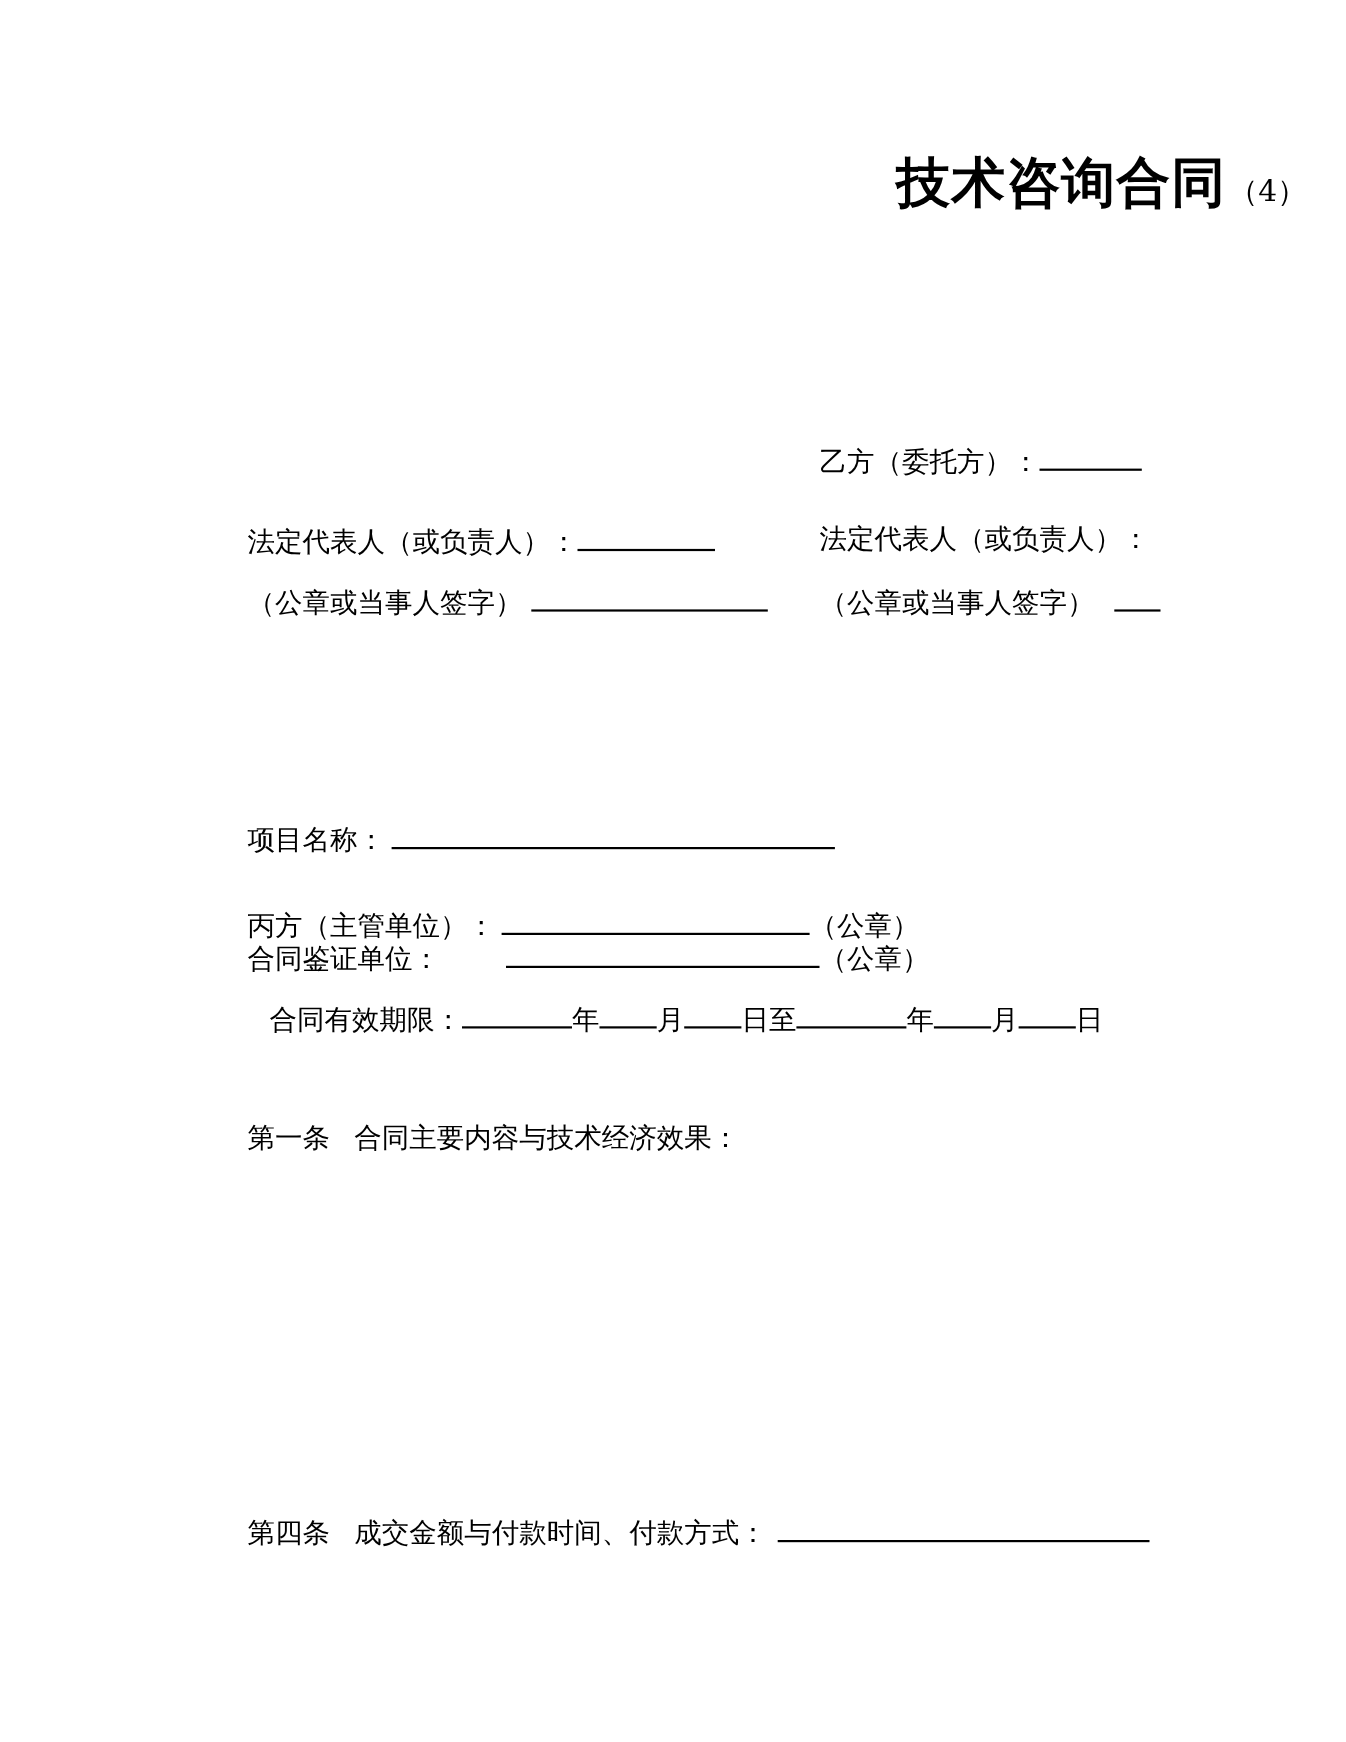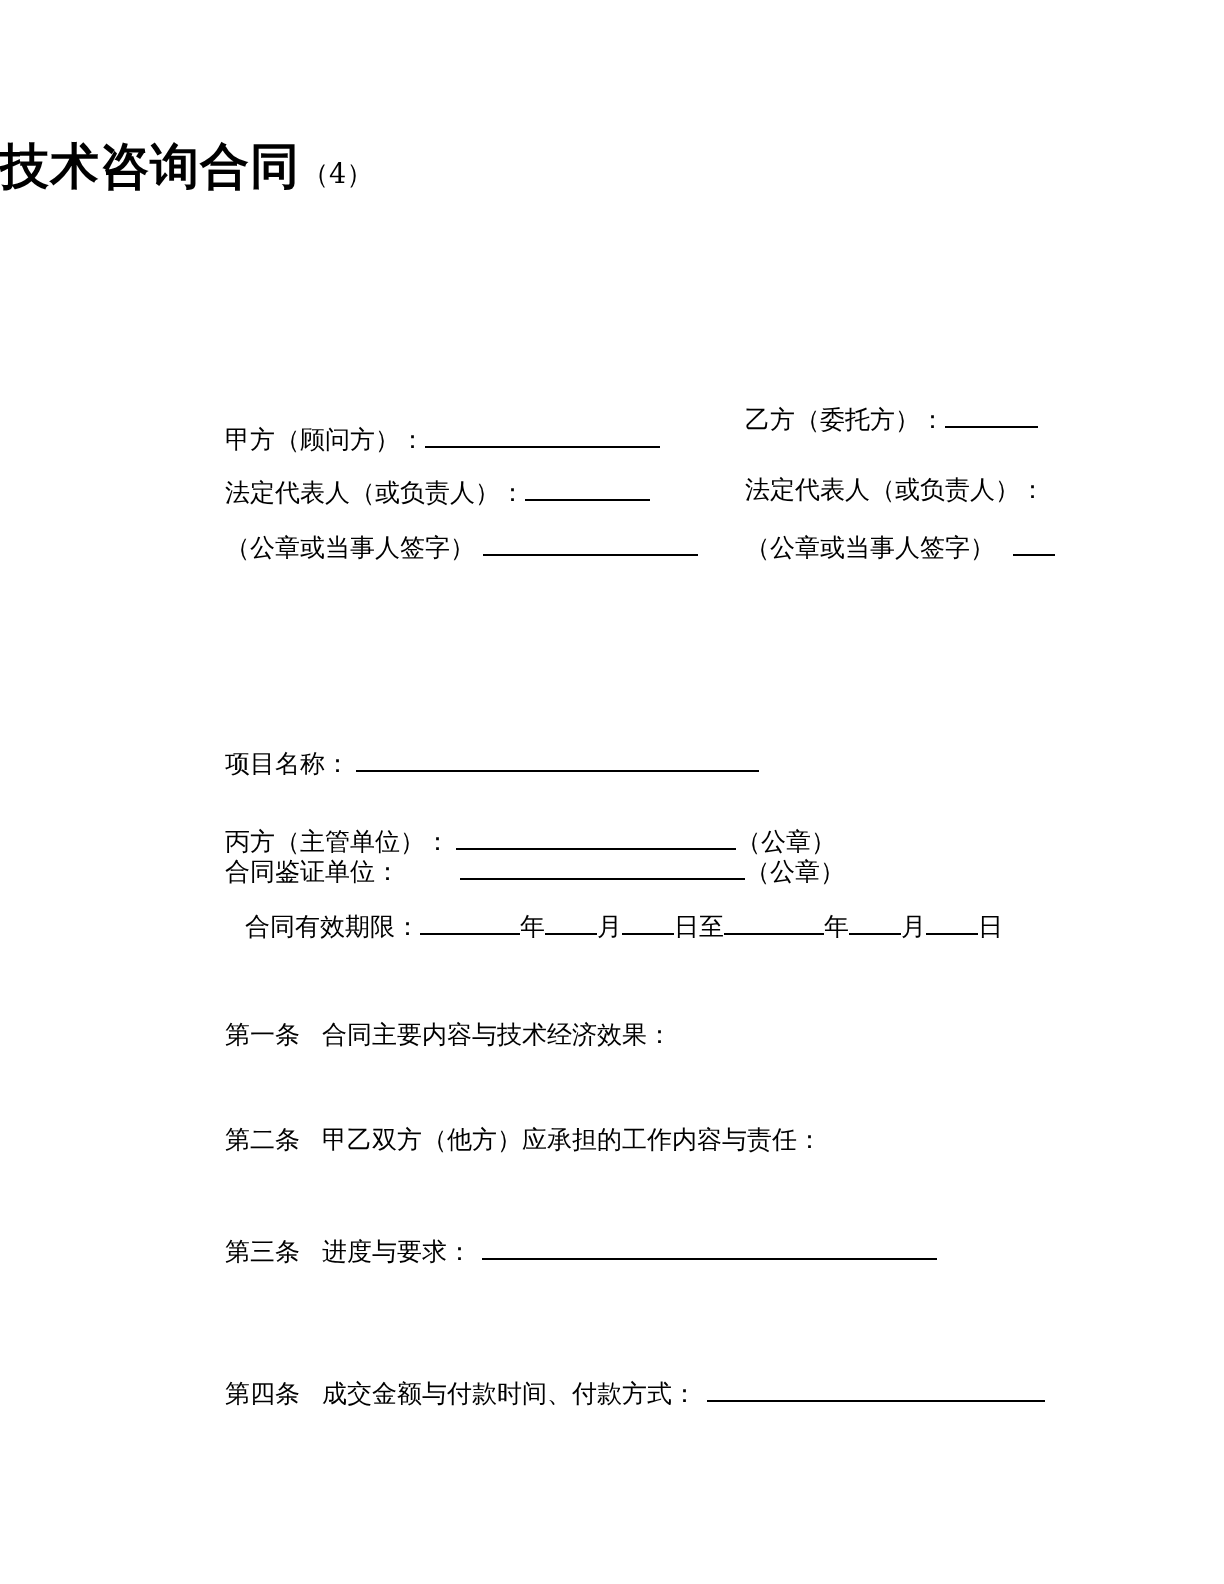--- a/index.html
+++ b/index.html
@@ -21,21 +21,21 @@
     inset: 0;
     background: #ffffff;
   }
 
   
   .title-block {
     position: absolute;
     top: 134px;
     left: 0;
     width: 1188px;
-    text-align: left;
+    text-align: right;
     white-space: nowrap;
   }
   .title-main {
     font-family: "DejaVu Sans", "Liberation Sans", sans-serif;
     font-size: 49px;
     font-weight: bold;
     letter-spacing: 1px;
     vertical-align: baseline;
   }
   .title-suffix {
@@ -101,23 +101,20 @@
 </style>
 </head>
 <body>
 
 <div class="page">
 
   <div class="title-block">
     <span class="title-main">技术咨询合同</span><span class="title-suffix">（4）</span>
   </div>
 
-  <div class="row col-left" id="row-partya">
-    <span class="lbl">甲方（顾问方）：</span><span class="blank" style="width:235px"></span>
-  </div>
 
   <div class="row col-left" id="row-legal-a">
     <span class="lbl">法定代表人（或负责人）：</span><span class="blank" style="width:125px"></span>
   </div>
 
   <div class="row col-left" id="row-seal-a">
     <span class="lbl">（公章或当事人签字）</span><span class="gap" style="width:8px"></span><span class="blank" style="width:215px"></span>
   </div>
 
   <div class="row col-right" id="row-partyb">
@@ -146,25 +143,19 @@
   </div>
 
   <div class="row col-left" id="row-validity">
     <span class="lbl">合同有效期限：</span><span class="blank" style="width:100px"></span><span class="lbl">年</span><span class="blank" style="width:52px"></span><span class="lbl">月</span><span class="blank" style="width:52px"></span><span class="lbl">日</span><span class="lbl">至</span><span class="blank" style="width:100px"></span><span class="lbl">年</span><span class="blank" style="width:52px"></span><span class="lbl">月</span><span class="blank" style="width:52px"></span><span class="lbl">日</span>
   </div>
 
   <div class="row col-left" id="row-art1">
     <span class="lbl art-num">第一条</span><span class="lbl">合同主要内容与技术经济效果：</span>
   </div>
 
-  <div class="row col-left" id="row-art2">
-    <span class="lbl art-num">第二条</span><span class="lbl">甲乙双方（他方）应承担的工作内容与责任：</span>
-  </div>
 
-  <div class="row col-left" id="row-art3">
-    <span class="lbl art-num">第三条</span><span class="lbl">进度与要求：</span><span class="gap" style="width:10px"></span><span class="blank" style="width:455px"></span>
-  </div>
 
   <div class="row col-left" id="row-art4">
     <span class="lbl art-num">第四条</span><span class="lbl">成交金额与付款时间、付款方式：</span><span class="gap" style="width:10px"></span><span class="blank" style="width:338px"></span>
   </div>
 
 </div>
 
 </body></html>

